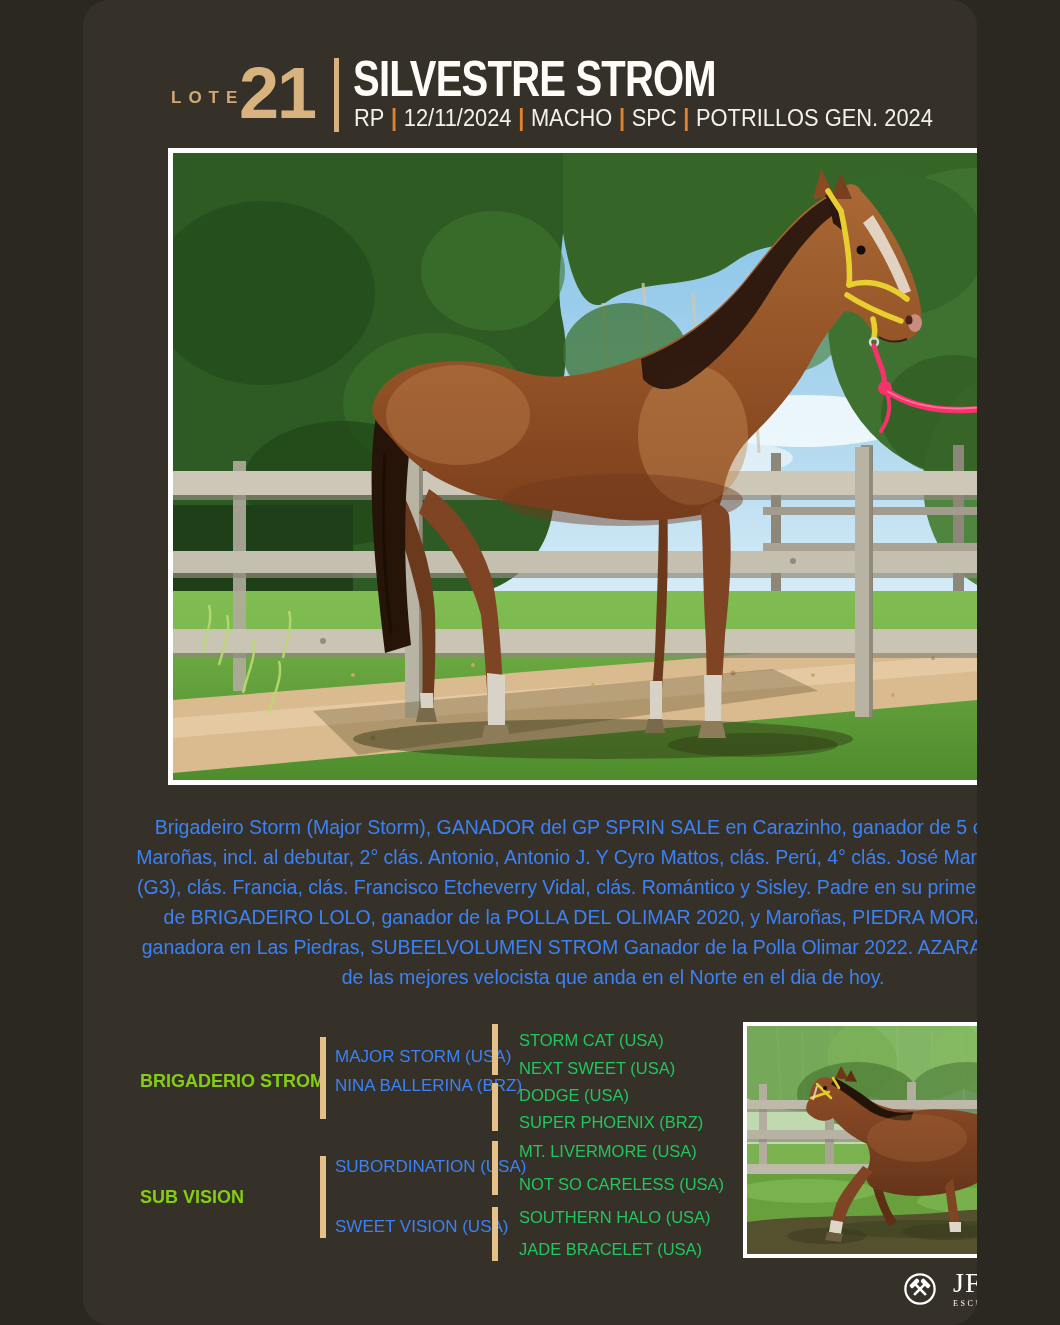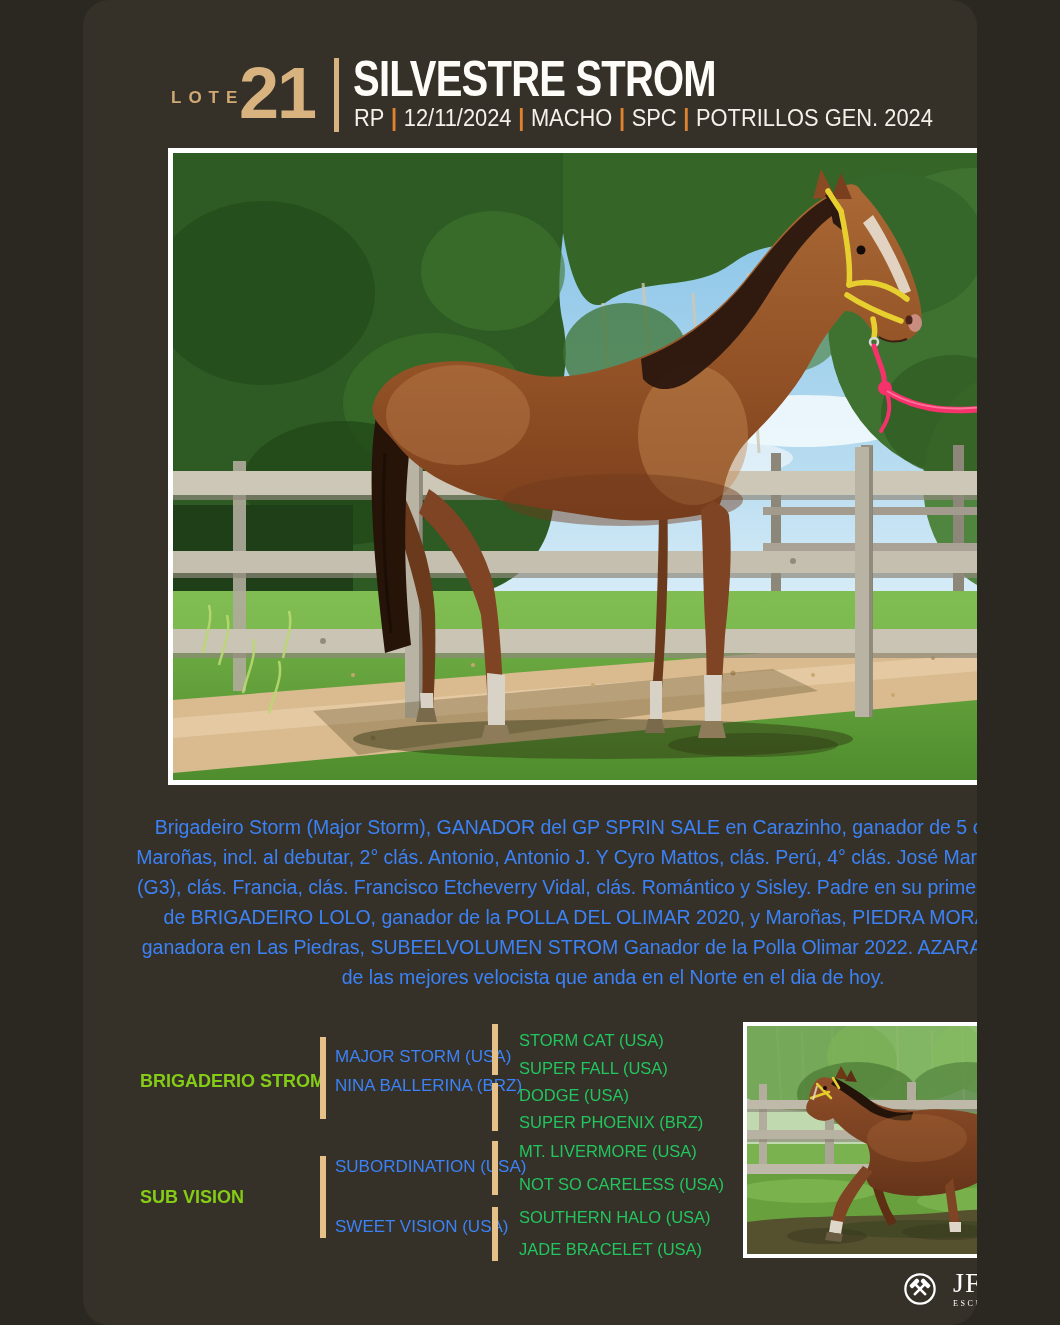--- a/index.html
+++ b/index.html
@@ -232,21 +232,21 @@
     <div class="g2" style="top:1076px">NINA BALLERINA (BRZ)</div>
     <div class="g2" style="top:1157px">SUBORDINATION (USA)</div>
     <div class="g2" style="top:1217px">SWEET VISION (USA)</div>
 
     <div class="gbar g3bar" style="top:1024px;height:51px"></div>
     <div class="gbar g3bar" style="top:1083px;height:48px"></div>
     <div class="gbar g3bar" style="top:1141px;height:54px"></div>
     <div class="gbar g3bar" style="top:1207px;height:54px"></div>
 
     <div class="g3" style="top:1031px">STORM CAT (USA)</div>
-    <div class="g3" style="top:1059px">SUPER FALL (USA)</div>
+    <div class="g3" style="top:1059px">NEXT SWEET (USA)</div>
     <div class="g3" style="top:1086px">DODGE (USA)</div>
     <div class="g3" style="top:1113px">SUPER PHOENIX (BRZ)</div>
     <div class="g3" style="top:1142px">MT. LIVERMORE (USA)</div>
     <div class="g3" style="top:1175px">NOT SO CARELESS (USA)</div>
     <div class="g3" style="top:1208px">SOUTHERN HALO (USA)</div>
     <div class="g3" style="top:1240px">JADE BRACELET (USA)</div>
   </div>
 
   <div class="photo-small">
     <svg width="337" height="228" viewBox="0 0 337 228">

